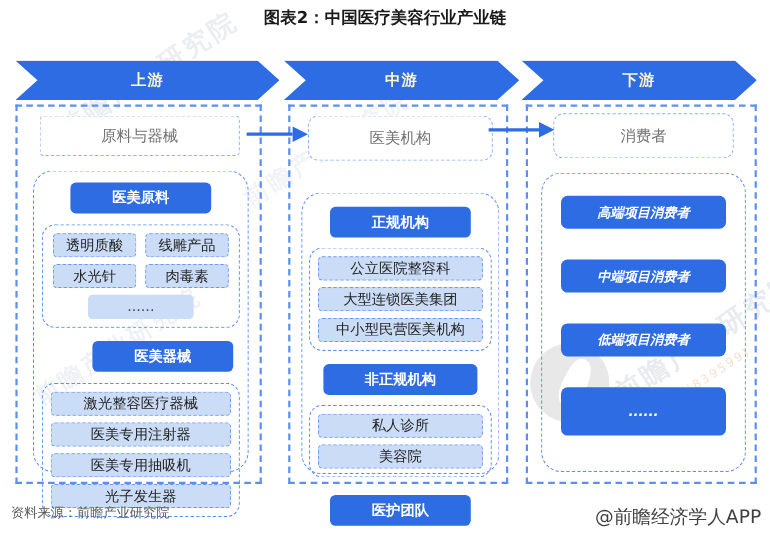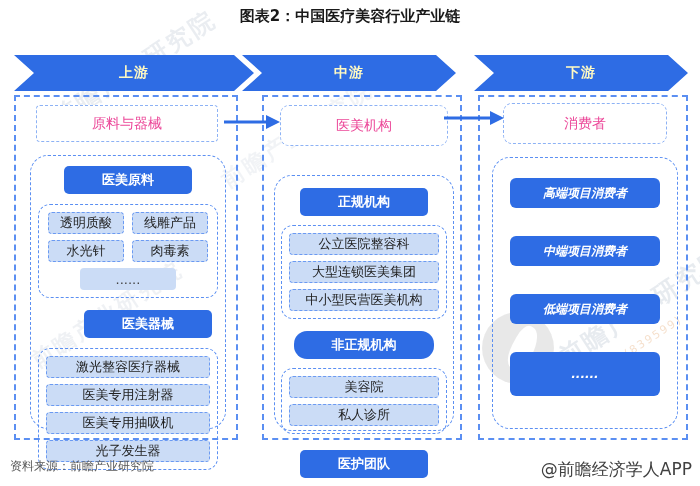--- a/index.html
+++ b/index.html
@@ -23,33 +23,33 @@
   
   .title { position:absolute; top:7px; left:0; width:100%; text-align:center;
            font-size:15px; font-weight:bold; color:#1a1a1a; z-index:2; }
 
   
   .chevron { position:absolute; top:55px; height:36px; background:#2e6ce4; color:#fef9c3;
              display:flex; align-items:center; justify-content:center;
              font-size:14px; font-weight:bold; letter-spacing:1px; z-index:2;
              clip-path: polygon(0 0, calc(100% - 20px) 0, 100% 50%, calc(100% - 20px) 100%, 0 100%, 20px 50%); }
   .chev-1 { left:14px;  width:240px; }
-  .chev-2 { left:242px; width:214px;text-align:right; }
+  .chev-2 { left:258px; width:214px;text-align:right; }
   .chev-3 { left:474px; width:214px; }
 
   
   .col { position:absolute; top:95px; height:345px; border:2px dashed #5b8ff2;
          background:transparent; z-index:1; }
   .col-left  { left:14px;  width:224px; }
   .col-mid   { left:262px; width:200px; }
   .col-right { left:478px; width:210px; }
 
   .col-header { position:absolute; background:#fff; border:1px dashed #8db2f5;
                 display:flex; align-items:center; justify-content:center;
-                font-size:14px; color:#ec4899; z-index:2; }
+                font-size:14px; color:#737373; z-index:2; }
   .hdr-left  { left:20px; top:8px;  width:182px; height:37px; border-radius:4px; }
   .hdr-mid   { left:16px; top:8px;  width:168px; height:41px; border-radius:9px; }
   .hdr-right { left:23px; top:6px;  width:164px; height:41px; border-radius:9px; }
 
   .big-box { position:absolute; border:1px dashed #5b8ff2; border-radius:18px;
              display:flex; flex-direction:column; align-items:center; z-index:1; }
   .big-left  { left:14px; top:58px; width:196px; height:274px; }
   .big-mid   { left:10px; top:78px; width:180px; height:256px; }
   .big-right { left:12px; top:60px; width:186px; height:272px; padding-top:20px; }
 
@@ -129,24 +129,24 @@
   <div class="col-header hdr-mid">
     <span>医美机构</span>
   </div>
   <div class="big-box big-mid">
     <div class="blue-head" style="margin-top:12px;">正规机构</div>
     <div class="sub-box" style="width:166px; margin-top:9px;">
       <div class="item full">公立医院整容科</div>
       <div class="item full">大型连锁医美集团</div>
       <div class="item full">中小型民营医美机构</div>
     </div>
-    <div class="blue-head" style="margin-top:12px; width:140px;border-radius:13px;">非正规机构</div>
+    <div class="blue-head" style="margin-top:12px; width:140px;">非正规机构</div>
     <div class="sub-box" style="width:166px; margin-top:9px;">
+      <div class="item full">私人诊所</div>
       <div class="item full">美容院</div>
-      <div class="item full">私人诊所</div>
     </div>
     <div class="blue-head" style="margin-top:16px;">医护团队</div>
   </div>
 </div>
 
 <div class="col col-right">
   <div class="col-header hdr-right">
     <span>消费者</span>
   </div>
   <div class="big-box big-right" style="justify-content:flex-start; gap:28px;">

